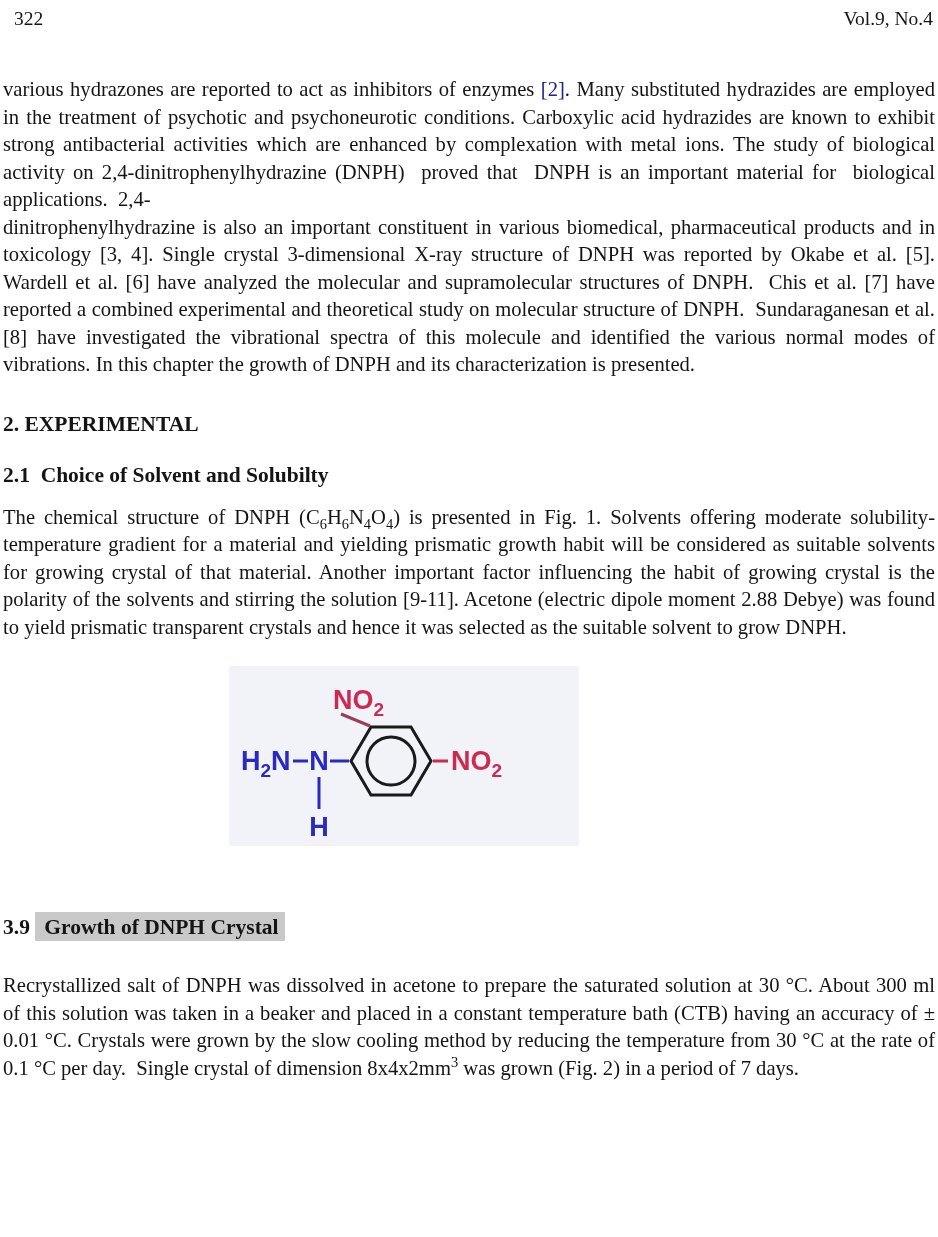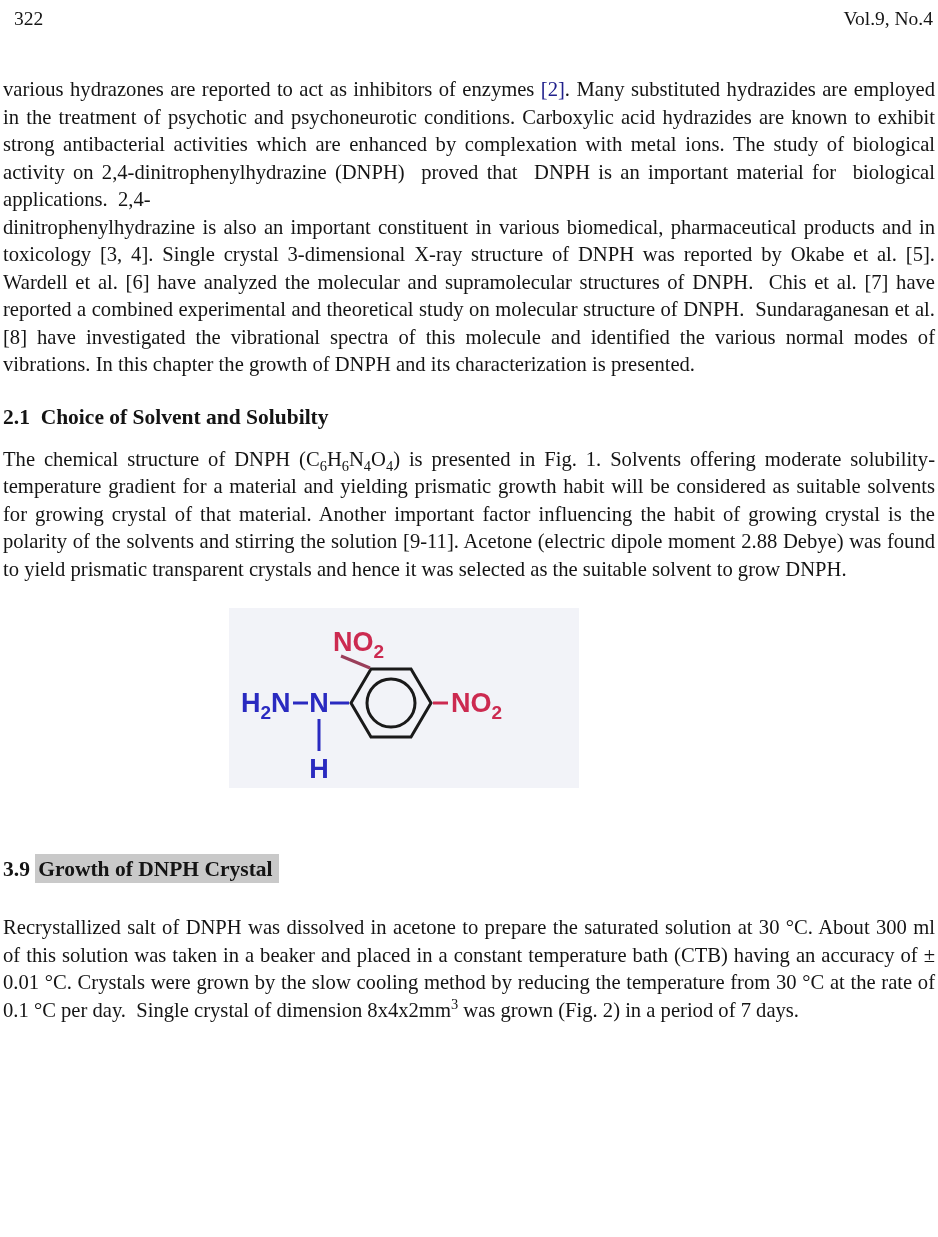--- a/index.html
+++ b/index.html
@@ -19,35 +19,36 @@
   #solvent-para{margin-top:16px;}
   sub.f{font-size:0.70em;line-height:0;}
   sup.f{font-size:0.70em;line-height:0;vertical-align:super;}
   .fig{margin-top:25px;}
   .fig svg{display:block;margin-left:226px;background:#f2f3f8;}
   svg text{font-family:"Liberation Sans","DejaVu Sans",sans-serif;font-weight:600;}
   .mol-blue{fill:#2a2ac0;}
   .mol-red{fill:#cc2a50;}
   .caption{margin-top:22px;text-align:center;font-size:20.6px;}
   .h-growth{font-size:21.5px;font-weight:bold;margin-top:69px;}
-  .hl{background:#c9c9c9;padding:3px 6px 2px 3px;}
+  .hl{background:#c9c9c9;padding:3px 6px 2px 9px;}
   #growth-para{margin-top:32px;}
 </style>
 </head>
 <body>
 
 <div class="page">
 
   <div class="hdr">
     <span>322</span>
     <span class="issue">Vol.9, No.4</span>
   </div>
 
   <p class="body" id="intro"><span>various hydrazones are reported to act as inhibitors of enzymes </span><span class="ref-link">[2]</span><span>. Many substituted hydrazides are employed in the treatment of psychotic and psychoneurotic conditions. Carboxylic acid hydrazides are known to exhibit strong antibacterial activities which are enhanced by complexation with metal ions. The study of biological activity on 2,4-dinitrophenylhydrazine (DNPH)&nbsp; proved that&nbsp; DNPH is an important material for&nbsp; biological applications.&nbsp; 2,4-</span><br><span>dinitrophenylhydrazine is also an important constituent in various biomedical, pharmaceutical products and in toxicology [3, 4]. Single crystal 3-dimensional X-ray structure of DNPH was reported by Okabe et al. [5]. Wardell et al. [6] have analyzed the molecular and supramolecular structures of DNPH.&nbsp; Chis et al. [7] have reported a combined experimental and theoretical study on molecular structure of DNPH.&nbsp; Sundaraganesan et al. [8] have investigated the vibrational spectra of this molecule and identified the various normal modes of vibrations. In this chapter the growth of DNPH and its characterization is presented.</span></p>
 
+  <div class="h-exp">2. EXPERIMENTAL</div>
 
   <div class="h-sub">2.1&nbsp; Choice of Solvent and Solubilty</div>
 
   <p class="body" id="solvent-para"><span>The chemical structure of DNPH (C</span><sub class="f">6</sub><span>H</span><sub class="f">6</sub><span>N</span><sub class="f">4</sub><span>O</span><sub class="f">4</sub><span>) is presented in Fig. 1. </span><span>Solvents offering moderate solubility-temperature gradient for a material and yielding prismatic growth habit will be considered as suitable solvents for growing crystal of that material. Another important factor influencing the habit of growing crystal is the polarity of the solvents and stirring the solution [9-11]. Acetone (electric dipole moment 2.88 Debye) was found to yield prismatic transparent crystals and hence it was selected as the suitable solvent to grow DNPH.</span></p>
 
   <div class="fig">
     <svg width="350" height="180" viewBox="0 0 350 180">
       <polygon points="122,95 142,61 182,61 202,95 182,129 142,129" fill="none" stroke="#1a1a1a" stroke-width="3"></polygon>
       <circle cx="162" cy="95" r="24" fill="none" stroke="#1a1a1a" stroke-width="3"></circle>
       <line x1="64" y1="95" x2="79" y2="95" stroke="#2a2ac0" stroke-width="3"></line>

